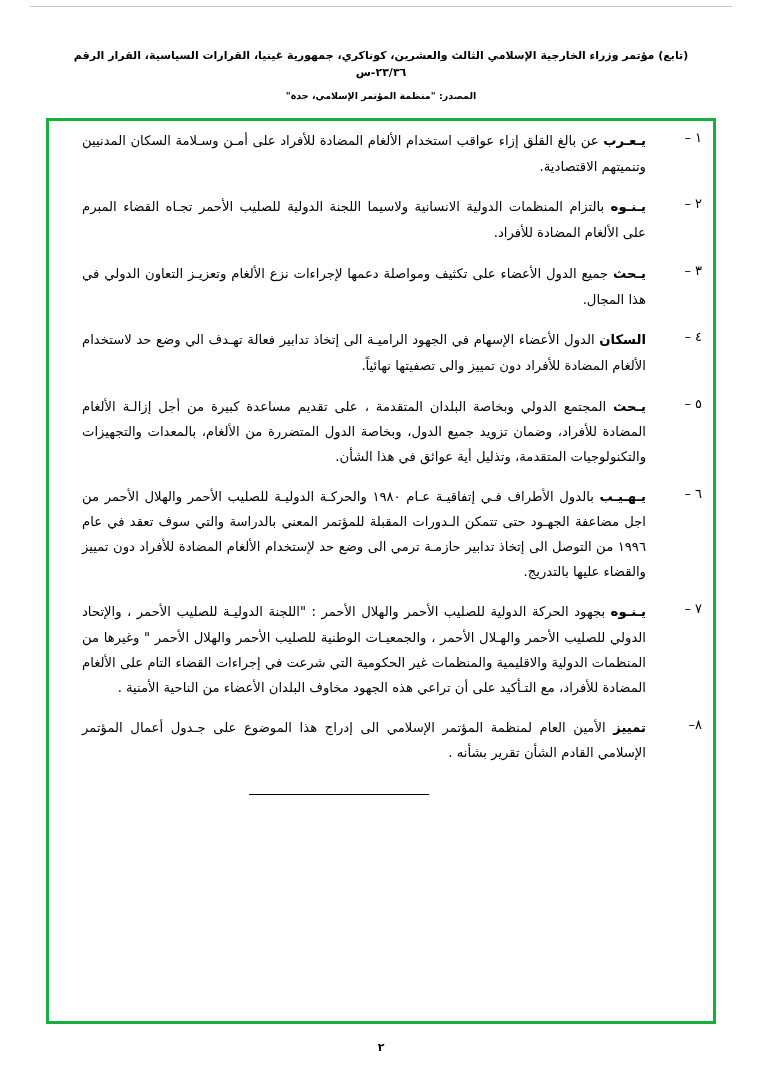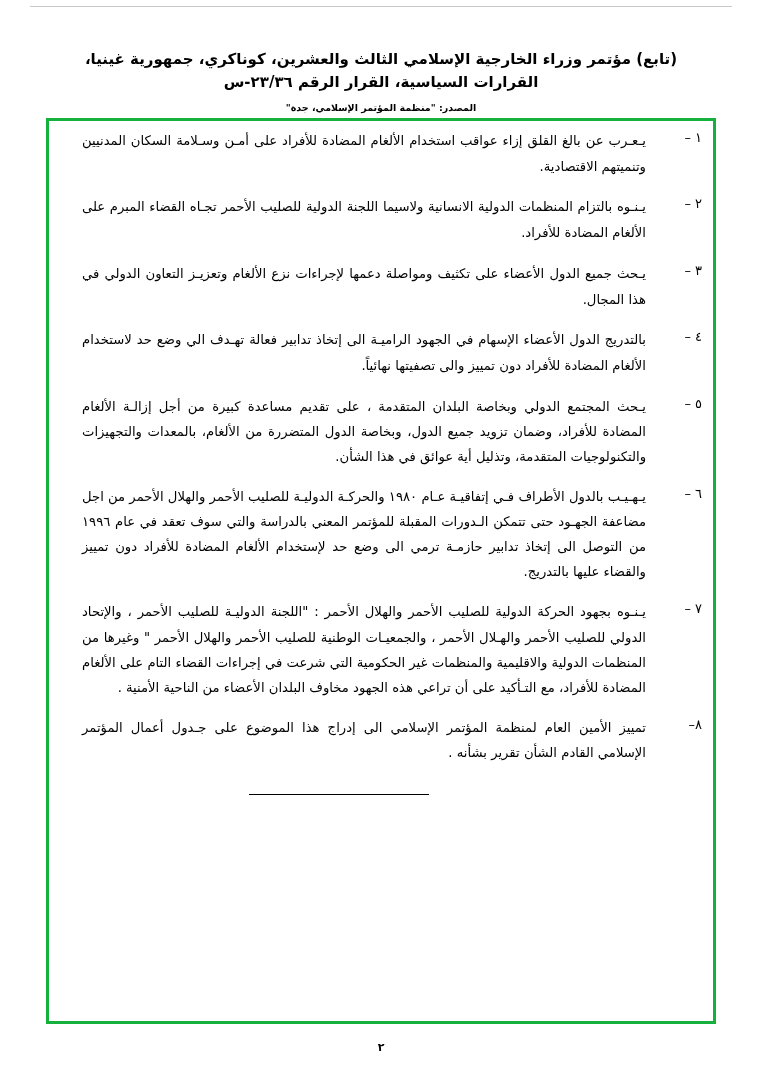--- a/index.html
+++ b/index.html
@@ -27,21 +27,21 @@
   }
   .doc-header {
     position: absolute;
     top: 48px;
     right: 70px;
     left: 70px;
     text-align: center;
     direction: rtl;
   }
   .doc-header .line1 {
-    font-size: 15px;
+    font-size: 11px;
     font-weight: bold;
     letter-spacing: 0px;
     line-height: 1.5;
   }
   .doc-header .line2 {
     font-size: 9.5px;
     font-weight: bold;
     margin-top: 9px;
   }
   .green-frame {
@@ -77,21 +77,21 @@
   .clause .body {
     flex: 1 1 auto;
     font-size: 13.2px;
     line-height: 1.95;
     text-align: justify;
     text-align-last: right;
     padding-left: 22px;
     padding-right: 4px;
   }
   .clause .lead {
-    font-weight: normal;
+    font-weight: bold;
     letter-spacing: 0.5px;
   }
   .clause.tight .body { line-height: 1.9; }
   .sep {
     margin: 12px 0 0 0;
     padding-left: 26px;
     text-align: center;
   }
   .sep .rule {
     display: inline-block;
@@ -136,21 +136,21 @@
       <div class="body"><span class="lead">يـنـوه</span><span> بالتزام المنظمات الدولية الانسانية ولاسيما اللجنة الدولية للصليب الأحمر تجـاه القضاء المبرم على الألغام المضادة للأفراد.</span></div>
     </div>
 
     <div class="clause">
       <div class="num">٣ –</div>
       <div class="body"><span class="lead">يـحث</span><span> جميع الدول الأعضاء على تكثيف ومواصلة دعمها لإجراءات نزع الألغام وتعزيـز التعاون الدولي في هذا المجال.</span></div>
     </div>
 
     <div class="clause">
       <div class="num">٤ –</div>
-      <div class="body"><span class="lead">بالتدريج</span><span> الدول الأعضاء  الإسهام في الجهود الراميـة الى إتخاذ تدابير فعالة تهـدف الي وضع حد لاستخدام الألغام المضادة للأفراد دون تمييز والى تصفيتها نهائياً.</span></div>
+      <div class="body"><span class="lead">السكان</span><span> الدول الأعضاء  الإسهام في الجهود الراميـة الى إتخاذ تدابير فعالة تهـدف الي وضع حد لاستخدام الألغام المضادة للأفراد دون تمييز والى تصفيتها نهائياً.</span></div>
     </div>
 
     <div class="clause tight">
       <div class="num">٥ –</div>
       <div class="body"><span class="lead">يـحث</span><span> المجتمع الدولي وبخاصة البلدان المتقدمة ، على تقديم مساعدة كبيرة من أجل إزالـة الألغام المضادة للأفراد، وضمان تزويد جميع الدول، وبخاصة الدول المتضررة من الألغام، بالمعدات والتجهيزات والتكنولوجيات المتقدمة، وتذليل أية عوائق في هذا الشأن.</span></div>
     </div>
 
     <div class="clause tight">
       <div class="num">٦ –</div>
       <div class="body"><span class="lead">يـهـيـب</span><span> بالدول الأطراف فـي إتفاقيـة عـام ١٩٨٠ والحركـة  الدوليـة للصليب الأحمر والهلال الأحمر من اجل مضاعفة الجهـود حتى تتمكن الـدورات المقبلة للمؤتمر المعني بالدراسة والتي سوف تعقد في عام ١٩٩٦ من التوصل الى إتخاذ تدابير حازمـة ترمي الى وضع حد لإستخدام الألغام المضادة للأفراد دون تمييز والقضاء عليها بالتدريج.</span></div>

